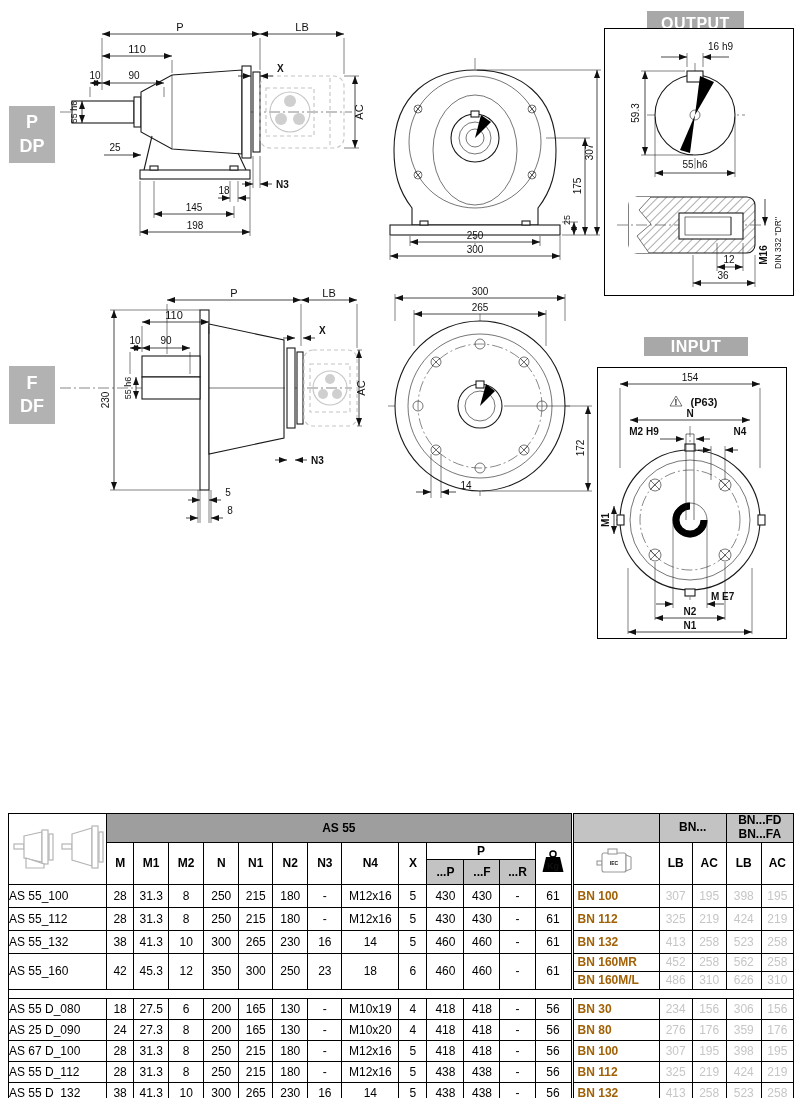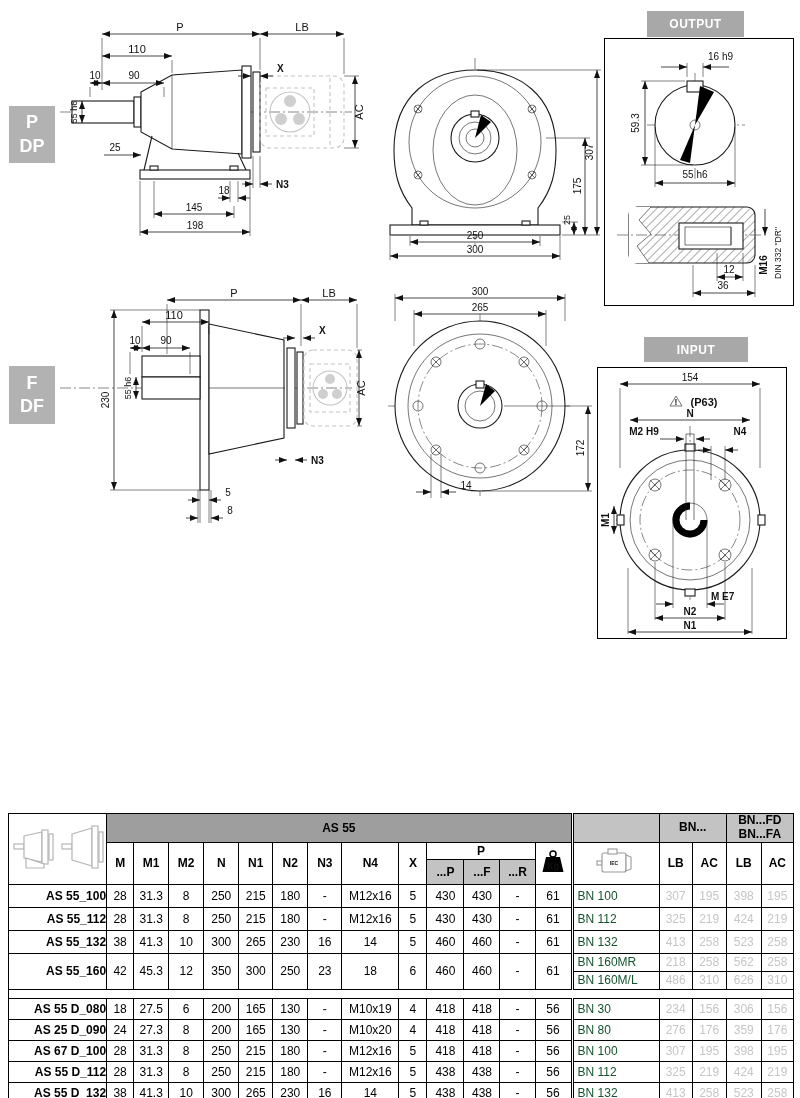--- a/index.html
+++ b/index.html
@@ -1,18 +1,18 @@
 <!DOCTYPE html>
 <html><head>
 <meta charset="utf-8">
 <style>
   html,body{margin:0;padding:0;background:#fff}
   .page{position:relative;width:800px;height:1098px;background:#fff;font-family:"Liberation Sans",sans-serif;overflow:hidden}
   .badge{position:absolute;background:#b2b2b2;color:#fff;font-weight:bold;font-size:18px;line-height:1.3;display:flex;flex-direction:column;align-items:center;justify-content:center}
-  .sec-hdr{position:absolute;background:#a8a8a8;color:#fff;font-weight:bold;font-size:12px;letter-spacing:.5px;display:flex;align-items:center;justify-content:center}
+  .sec-hdr{position:absolute;background:#a8a8a8;color:#fff;font-weight:bold;font-size:16px;letter-spacing:.5px;display:flex;align-items:center;justify-content:center}
   .box{position:absolute;border:1px solid #000;background:#fff}
   .drw{position:absolute}
   svg text{font-family:"Liberation Sans",sans-serif;font-size:11px;fill:#111}
   .f9{font-size:9px}.f10{font-size:10px}.f8{font-size:8.5px}.bold{font-weight:bold}
   .ln{stroke:#1a1a1a;stroke-width:1.1;fill:none}
   .fw{fill:#fff;stroke:#1a1a1a;stroke-width:1.1}
   .thin{stroke:#1a1a1a;stroke-width:.6;fill:none}
   .dim{stroke:#1a1a1a;stroke-width:.8;fill:none}
   .ext{stroke:#1a1a1a;stroke-width:.55;fill:none}
   .cl{stroke:#555;stroke-width:.7;stroke-dasharray:11 3 2 3;fill:none}
@@ -23,22 +23,22 @@
   
   .tbl{position:absolute;left:8px;top:813px;border-collapse:collapse;table-layout:fixed;width:786px;border:1px solid #000}
   .tbl th,.tbl td{border:1px solid #000;padding:0;text-align:center;font-size:12px;color:#000;white-space:nowrap;overflow:hidden}
   .hdark{background:#9e9e9e;color:#fff;font-size:17px;font-weight:bold}
   .hlight{background:#c3c3c3;color:#fff;font-weight:bold;font-size:12px;line-height:1.15}
   .psub{background:#c3c3c3;color:#fff;font-weight:bold;font-size:11px}
   .dimh{font-weight:bold;font-size:12px;background:#fff}
   .pgrp{font-weight:bold;font-size:13px;background:#fff}
   .r1{height:16px}.r2 th{height:16px}.r3 th{height:24px}
   tr.r22>td{height:22px}tr.r20>td{height:20px}tr.r17>td{height:17px}
-  td.name{text-align:right;font-weight:bold}
-  td.mname{text-align:left;padding-left:4px;font-weight:normal;color:#14532d}
+  td.name{text-align:left;font-weight:normal}
+  td.mname{text-align:left;padding-left:4px;font-weight:bold;color:#a16207}
   td.mval{color:#c6c6c6}
   .graytx{color:#c6c6c6;font-weight:bold;background:#fff}
   .dbl{border-left:3px double #000 !important}
   tr.gap td{height:8px;border-left:1px solid #000;border-right:1px solid #000}
   .iconcell{background:#fff}
 </style>
 </head>
 <body>
 
 <div class="page">
@@ -177,21 +177,21 @@
       <line class="ext" x1="166" y1="88" x2="210" y2="88"></line>
       <line class="dim" x1="205" y1="88" x2="205" y2="185" marker-start="url(#k2)" marker-end="url(#k2)"></line>
       <text class="f10" transform="rotate(-90 201 136)" x="201" y="136" text-anchor="middle">175</text>
       <line class="ext" x1="97" y1="20" x2="221" y2="20"></line>
       <line class="dim" x1="217" y1="20" x2="217" y2="185" marker-start="url(#k2)" marker-end="url(#k2)"></line>
       <text class="f10" transform="rotate(-90 213 102)" x="213" y="102" text-anchor="middle">307</text>
     </g>
   </svg>
 
   <div class="sec-hdr" style="left:647px;top:11px;width:97px;height:26px">OUTPUT</div>
-  <div class="box" style="left:604px;top:38px;width:188px;height:266px">
+  <div class="box" style="left:604px;top:28px;width:188px;height:266px">
     <svg width="186" height="262" viewBox="0 0 186 262">
       <defs>
         <marker id="k3" markerWidth="9" markerHeight="8" refX="8" refY="3" orient="auto-start-reverse" markerUnits="userSpaceOnUse">
             <path d="M0,0L8,3L0,6Z" fill="#111"></path>
           </marker>
         <pattern id="hatch" width="6" height="6" patternTransform="rotate(45)" patternUnits="userSpaceOnUse">
             <rect width="6" height="6" fill="#fff"></rect>
             <line x1="0" y1="0" x2="0" y2="6" stroke="#888" stroke-width="1.4"></line>
           </pattern>
       </defs>
@@ -360,21 +360,21 @@
       <line class="dim" x1="208" y1="120" x2="208" y2="205" marker-start="url(#k5)" marker-end="url(#k5)"></line>
       <text class="f10" transform="rotate(-90 204 162)" x="204" y="162" text-anchor="middle">172</text>
       <line class="ext" x1="51" y1="168" x2="51" y2="212"></line>
         <line class="ext" x1="61" y1="168" x2="61" y2="212"></line>
       <line class="dim" x1="36" y1="206" x2="51" y2="206" marker-end="url(#k5)"></line>
         <line class="dim" x1="61" y1="206" x2="76" y2="206" marker-start="url(#k5)"></line>
       <text class="f10" x="86" y="203" text-anchor="middle">14</text>
     </g>
   </svg>
 
-  <div class="sec-hdr" style="left:644px;top:337px;width:104px;height:25px">INPUT</div>
+  <div class="sec-hdr" style="left:644px;top:337px;width:104px;height:19px">INPUT</div>
   <div class="box" style="left:597px;top:367px;width:188px;height:270px">
     <svg width="186" height="268" viewBox="0 0 186 268">
       <defs>
           <marker id="k6" markerWidth="9" markerHeight="8" refX="8" refY="3" orient="auto-start-reverse" markerUnits="userSpaceOnUse">
             <path d="M0,0L8,3L0,6Z" fill="#111"></path>
           </marker>
         </defs>
       <line class="cl" x1="18" y1="152" x2="166" y2="152"></line>
         <line class="cl" x1="92" y1="58" x2="92" y2="232"></line>
       <g>
@@ -598,21 +598,21 @@
           <td rowspan="2" class="val">300</td>
           <td rowspan="2" class="val">250</td>
           <td rowspan="2" class="val">23</td>
           <td rowspan="2" class="val">18</td>
           <td rowspan="2" class="val">6</td>
           <td rowspan="2" class="val">460</td>
           <td rowspan="2" class="val">460</td>
           <td rowspan="2" class="val">-</td>
           <td rowspan="2" class="val">61</td>
           <td class="mname dbl">BN 160MR</td>
-          <td class="mval">218</td>
+          <td class="mval">452</td>
           <td class="mval">258</td>
           <td class="mval">562</td>
           <td class="mval">258</td>
         </tr>
         <tr class="body-row r22 r17">
           <td class="mname dbl">BN 160M/L</td>
           <td class="mval">486</td>
           <td class="mval">310</td>
           <td class="mval">626</td>
           <td class="mval">310</td>

